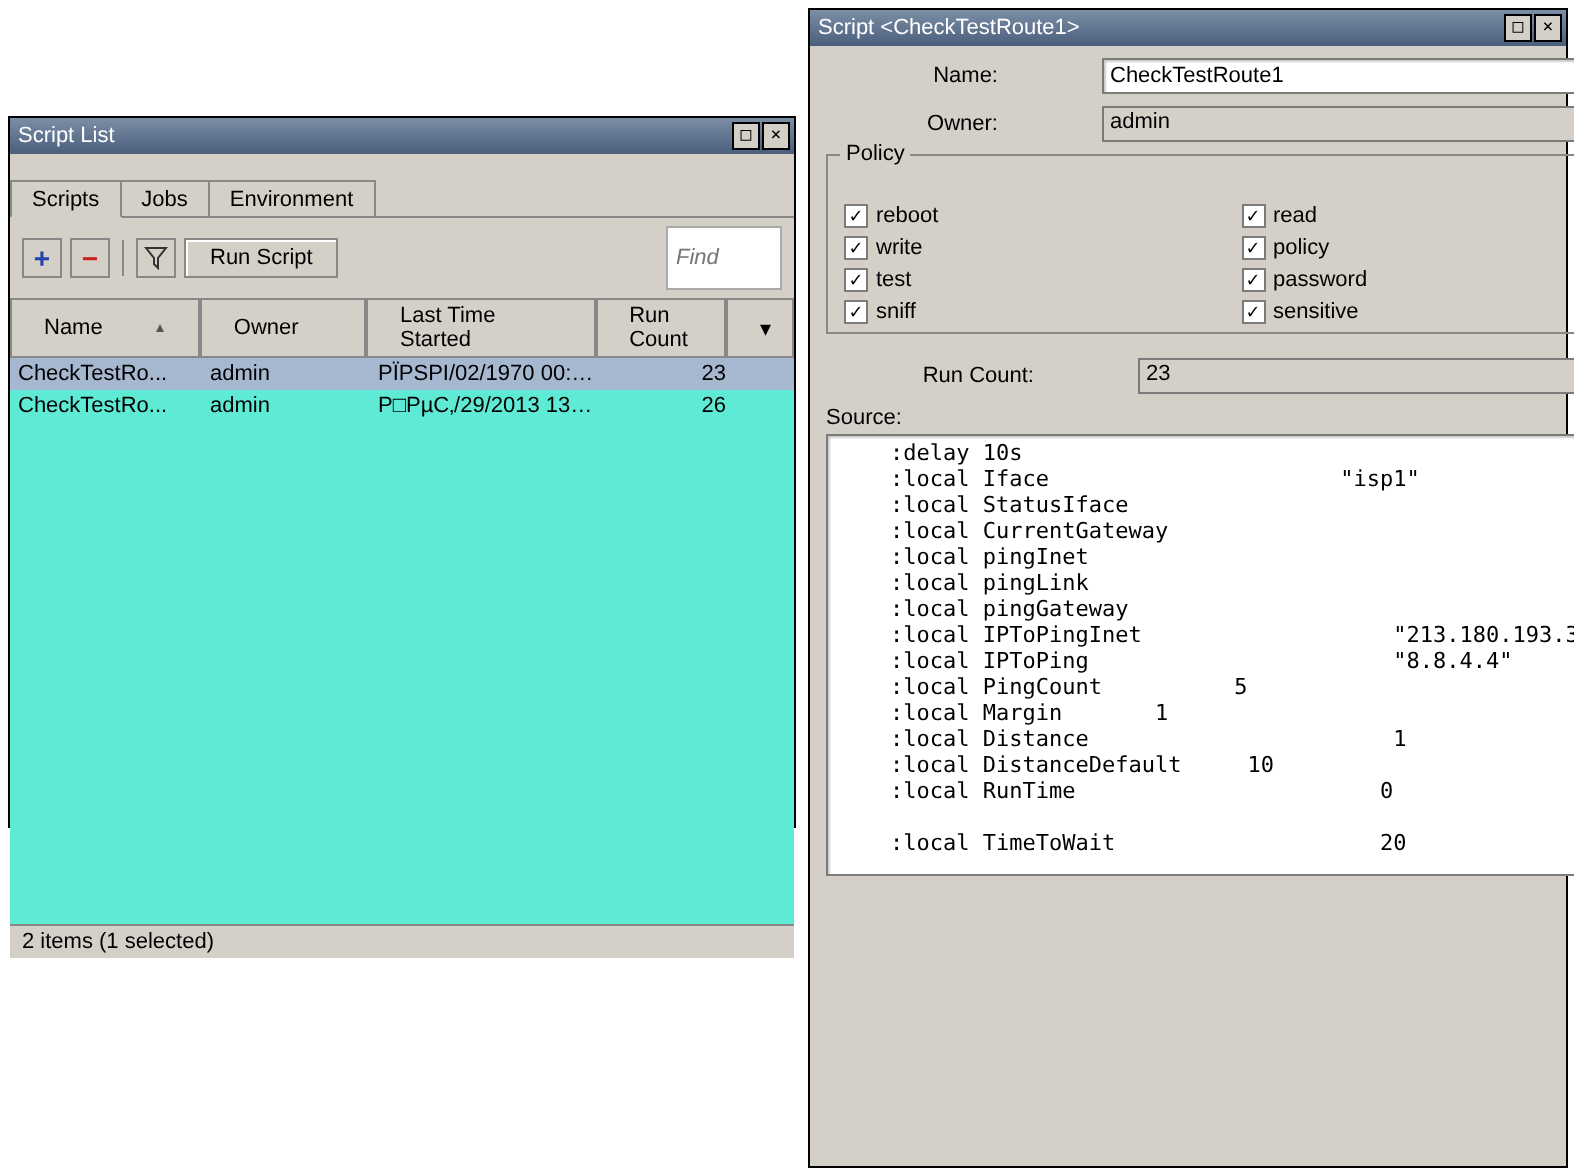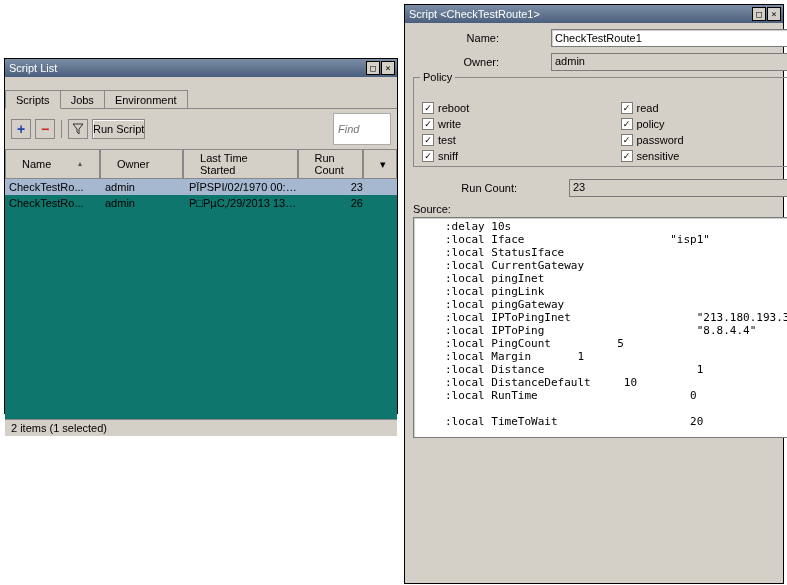--- a/index.html
+++ b/index.html
@@ -12,30 +12,30 @@
 .tb-btn { width: 14px; height: 14px; background: #d4d0c8; border: 1px solid #000; display: flex; align-items: center; justify-content: center; font-size: 9px; cursor: pointer; color: #000; font-family: monospace; line-height: 1; }
 
 
 #win-list { left: 4px; top: 58px; width: 394px; height: 356px; }
 .tabs-row { display: flex; border-bottom: 1px solid #888; margin-top: 13px; }
 .tab { padding: 3px 10px 2px; border: 1px solid #888; border-bottom: none; margin-right: -1px; background: #d4d0c8; cursor: pointer; }
 .tab.active { background: #d4d0c8; border-bottom: 1px solid #d4d0c8; position: relative; z-index: 1; margin-bottom: -1px; }
 .toolbar { display: flex; align-items: center; padding: 4px 6px; gap: 4px; }
 .icon-btn { width: 20px; height: 20px; border: 1px solid #888; background: #d4d0c8; display: flex; align-items: center; justify-content: center; cursor: pointer; font-size: 14px; font-weight: bold; }
 .divider-v { width: 1px; height: 18px; background: #888; margin: 0 2px; }
-.btn { padding: 2px 0; border: 1px solid #888; background: #d4d0c8; cursor: pointer; font-size: 11px; height: 20px; display: flex; align-items: center; box-shadow: inset 1px 1px 0 #fff; }
+.btn { padding: 2px 12px; border: 1px solid #888; background: #d4d0c8; cursor: pointer; font-size: 11px; height: 20px; display: flex; align-items: center; box-shadow: inset 1px 1px 0 #fff; }
 .find-box { width: 58px; margin-left: auto; border: 1px solid #aaa; background: #fff; height: 18px; padding: 15px 4px; font-style: italic; color: #999; }
 .list-hdr { display: flex; background: #d4d0c8; }
 .lh-cell { border: 1px solid #888; padding: 2px 16px; background: #d4d0c8; font-size: 11px; display: flex; align-items: center; }
 .lh-cell.c0 { width: 96px; }
 .lh-cell.c1 { width: 84px; }
 .lh-cell.c2 { width: 116px; }
 .lh-cell.c3 { width: 66px; }
 .lh-cell.c4 { width: 14px; background: #d4d0c8; }
-.list-body { background: #0f766e; height: 240px; overflow: hidden; }
+.list-body { background: #5eead4; height: 283px; overflow: hidden; }
 .list-row { display: flex; height: 16px; align-items: center; cursor: pointer; }
 .list-row.sel { background: #a5b8d0; }
 .lr-cell { padding: 1px 4px; overflow: hidden; white-space: nowrap; text-overflow: ellipsis; font-size: 11px; }
 .lr-cell.c0 { width: 96px; }
 .lr-cell.c1 { width: 84px; }
 .lr-cell.c2 { width: 116px; }
 .lr-cell.c3 { width: 66px; text-align: right; }
 .status-bar { padding: 2px 6px; border-top: 1px solid #888; background: #d4d0c8; font-size: 11px; }
 
 

